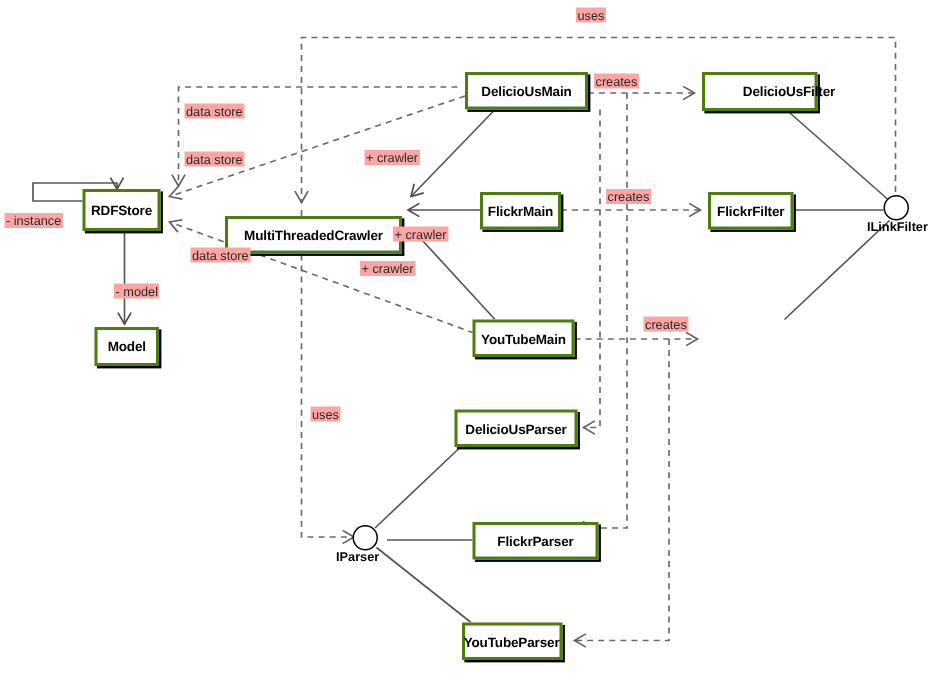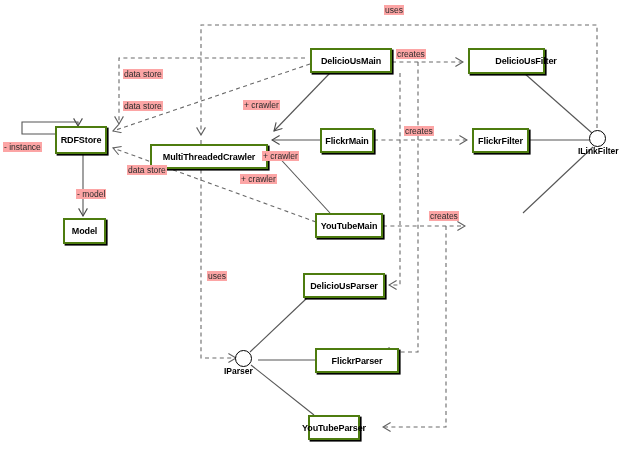--- a/index.html
+++ b/index.html
@@ -180,21 +180,21 @@
   </div>
   <div class="cls" style="left:472px;top:128px;width:57px;height:25px;text-align:right;">
     <span>FlickrFilter</span>
   </div>
   <div class="cls" style="left:303px;top:273px;width:82px;height:25px;">
     <span>DelicioUsParser</span>
   </div>
   <div class="cls" style="left:315px;top:348px;width:84px;height:25px;">
     <span>FlickrParser</span>
   </div>
-  <div class="cls" style="left:308px;top:415px;width:52px;height:25px;">
+  <div class="cls" style="left:308px;top:415px;width:67px;height:25px;justify-content:flex-end;">
     <span>YouTubeParser</span>
   </div>
 
   <div class="lollipop" style="left:589px;top:130px;"></div>
   <div class="iface-label" style="left:578px;top:146px;">ILinkFilter</div>
 
   <div class="lollipop" style="left:235px;top:350px;"></div>
   <div class="iface-label" style="left:224px;top:366px;">IParser</div>
 
   <div class="edge-label" style="left:384px;top:5px;">uses</div>

